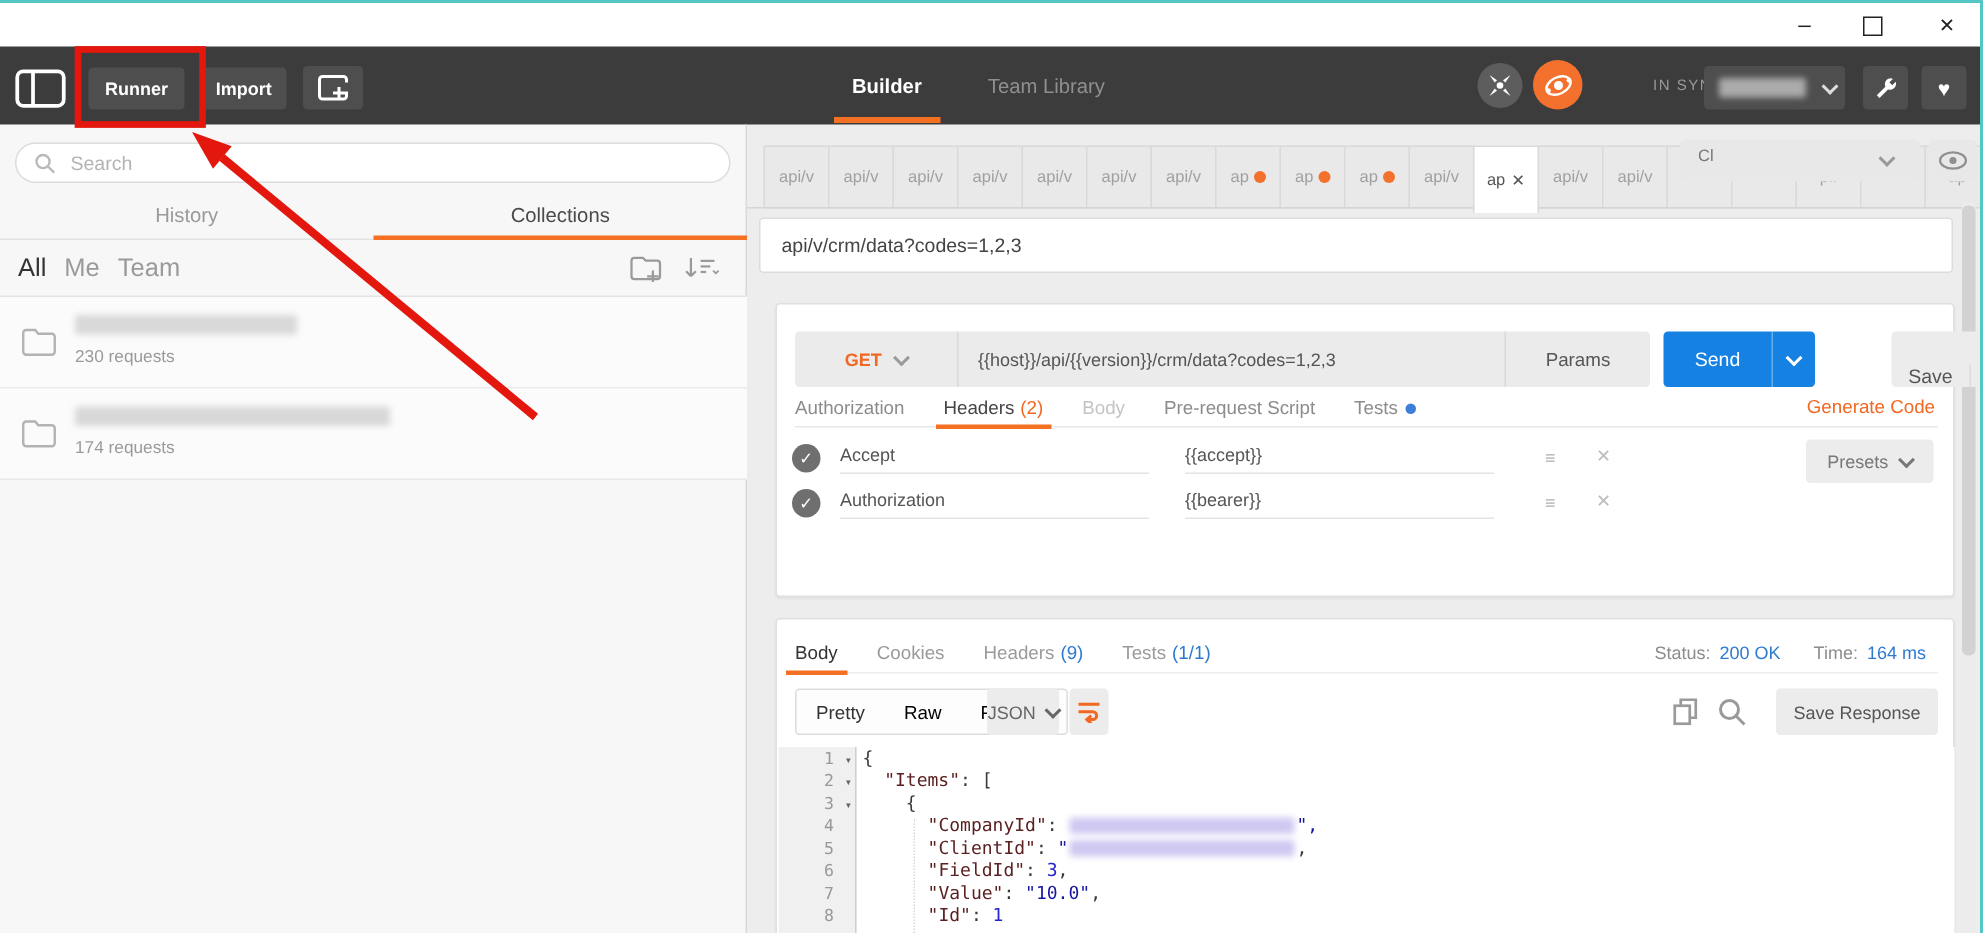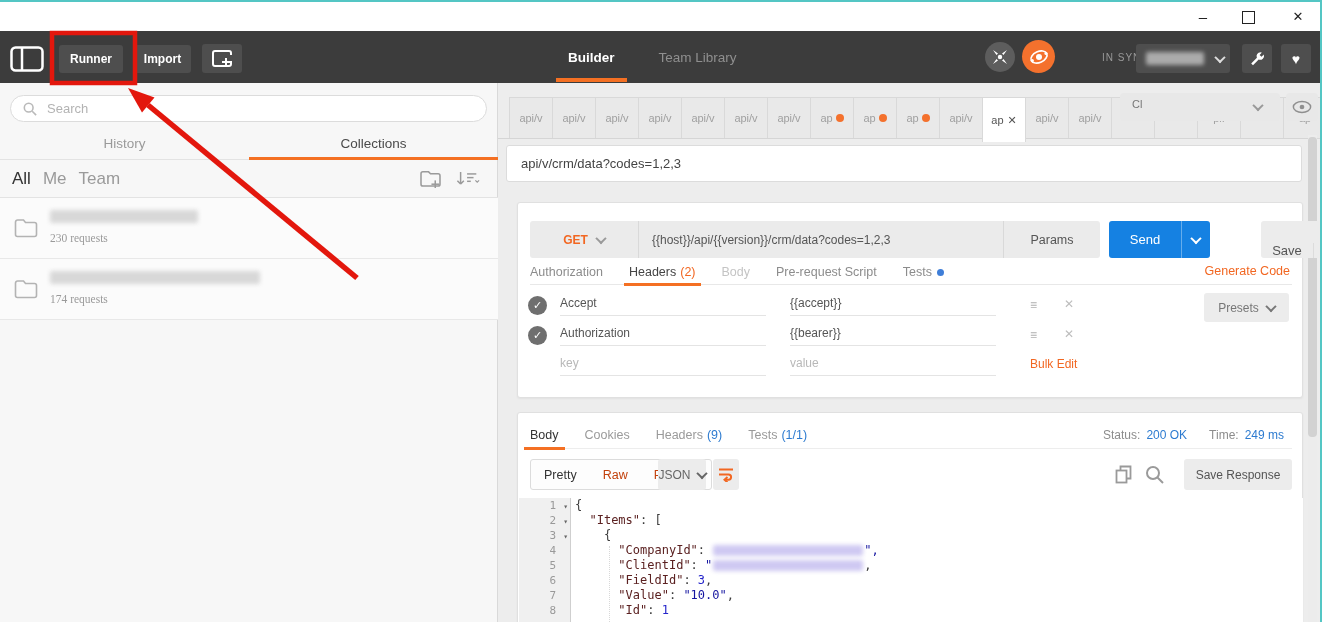--- a/index.html
+++ b/index.html
@@ -45,21 +45,21 @@
   #search-input{border:none;outline:none;background:transparent;font-size:13px;color:#555;margin-left:8px;width:380px;font-family:inherit;}
   #search-input::placeholder{color:#b3b3b3;}
   #side-tabs{position:absolute;left:0;top:45px;width:498px;height:32px;display:flex;border-bottom:1px solid #e3e3e3;box-sizing:border-box;}
   .side-tab{flex:1;display:flex;align-items:center;justify-content:center;font-size:13.5px;color:#9a9a9a;position:relative;cursor:pointer;}
   .side-tab.active{color:#4a4a4a;}
   .side-tab.active:after{content:"";position:absolute;left:0;right:0;bottom:-1px;height:3px;background:#f47023;}
   #filter-row{position:absolute;left:0;top:77px;width:498px;height:38px;border-bottom:1px solid #e3e3e3;box-sizing:border-box;display:flex;align-items:center;}
   .filt{font-size:17px;color:#9a9a9a;margin-left:12px;cursor:pointer;}
   .filt.active{color:#333;}
   #filter-icons{position:absolute;right:18px;top:9px;display:flex;gap:14px;align-items:center;}
-  #collections{position:absolute;left:0;top:115px;width:498px;font-family:Liberation Serif, serif;}
+  #collections{position:absolute;left:0;top:115px;width:498px;}
   .coll-item{position:relative;height:61px;background:#fbfbfb;border-bottom:1px solid #e8e8e8;box-sizing:border-box;cursor:pointer;}
   .coll-item svg{position:absolute;left:14px;top:20px;}
   .coll-name{position:absolute;left:50px;top:11px;font-size:13.5px;color:#4a4a4a;}
   .coll-blur{position:absolute;left:50px;top:12px;height:13px;background:#d8d8d8;}
   .coll-sub{position:absolute;left:50px;top:34px;font-size:11.5px;color:#9a9a9a;}
   
   #main{left:498px;top:81px;width:824px;height:541px;background:#ededed;}
   
   #tabstrip{position:absolute;left:12px;top:14px;display:flex;height:42px;}
   .rtab{position:relative;width:44px;height:42px;box-sizing:border-box;background:#e9e9e9;border:1px solid #d9d9d9;margin-left:-1px;display:flex;align-items:center;justify-content:center;font-size:11px;color:#a0a0a0;cursor:pointer;flex:none;}
@@ -115,21 +115,21 @@
   #resp-card{left:19px;top:329px;width:786px;height:300px;}
   #resp-tabs{position:absolute;left:12px;top:8px;width:762px;height:28px;display:flex;align-items:center;border-bottom:1px solid #ededed;box-sizing:border-box;}
   .resp-tab{position:relative;height:28px;display:flex;align-items:center;font-size:12.5px;color:#9a9a9a;margin-right:26px;cursor:pointer;}
   .resp-tab.active{color:#333;}
   .resp-tab.active:after{content:"";position:absolute;left:-6px;right:-6px;bottom:-1px;height:3px;background:#f47023;}
   #status-group{position:absolute;right:8px;top:0;height:28px;display:flex;align-items:center;gap:6px;font-size:12px;}
   .stat-lab{color:#8c8c8c;}
   .stat-val{color:#2d7bd0;}
   #resp-toolbar{position:absolute;left:12px;top:46px;width:762px;height:31px;}
   #view-group{position:absolute;left:0;top:0;height:31px;display:flex;border:1px solid #dcdcdc;border-radius:3px;box-sizing:border-box;background:#fdfdfd;}
-  .view-tab{padding:0 13px;display:flex;align-items:center;font-size:12.5px;color:#c2410c;cursor:pointer;}
+  .view-tab{padding:0 13px;display:flex;align-items:center;font-size:12.5px;color:#000000;cursor:pointer;}
   .view-tab.active{color:#333;}
   #fmt-dd{position:absolute;left:128px;top:0;width:48px;height:31px;background:#ececec;border-radius:3px;display:flex;align-items:center;justify-content:center;gap:7px;font-size:12px;color:#666;cursor:pointer;}
   #wrap-btn{position:absolute;left:183px;top:0;width:26px;height:31px;background:#ececec;border-radius:3px;display:flex;align-items:center;justify-content:center;cursor:pointer;}
   #copy-icon{position:absolute;right:160px;top:6px;cursor:pointer;}
   #search-resp-icon{position:absolute;right:128px;top:6px;cursor:pointer;}
   #save-resp{position:absolute;right:0;top:0;width:108px;height:31px;background:#ececec;border-radius:3px;display:flex;align-items:center;justify-content:center;font-size:12px;color:#555;cursor:pointer;}
   #code-area{position:absolute;left:1px;top:85px;width:784px;height:214px;background:#fff;overflow:hidden;}
   #gutter{position:absolute;left:0;top:0;width:52px;height:214px;background:#f0f0f0;border-right:1px solid #cfcfcf;box-sizing:border-box;}
   .gl{position:relative;height:15px;font-family:"DejaVu Sans Mono","Liberation Mono",monospace;font-size:11px;color:#999;text-align:right;padding-right:14px;line-height:15px;}
   .gl .fold{position:absolute;right:2px;top:1px;font-size:8px;color:#666;}
@@ -387,25 +387,20 @@
           <div class="hhandle">≡</div>
           <div class="hdel">✕</div>
         </div>
         <div class="hrow">
           <div class="hcheck">✓</div>
           <div class="hkey">Authorization</div>
           <div class="hval">{{bearer}}</div>
           <div class="hhandle">≡</div>
           <div class="hdel">✕</div>
         </div>
-        <div class="hrow">
-          <div class="hkey ph">key</div>
-          <div class="hval ph">value</div>
-          <div id="bulk-edit">Bulk Edit</div>
-        </div>
       </div>
     <div id="presets-btn">
       <span>Presets</span>
       <span class="chev"></span>
     </div>
   </div>
 
   <div id="resp-card" class="card">
     <div id="resp-tabs">
       <div class="resp-tab active">
@@ -420,21 +415,21 @@
         </div>
         <div class="resp-tab">
           <span>Tests</span>
           <span class="cnt-blue">(1/1)</span>
         </div>
         <div id="status-group">
         <span class="stat-lab">Status:</span>
         <span class="stat-val">200 OK</span>
         <span style="width:10px"></span>
         <span class="stat-lab">Time:</span>
-        <span class="stat-val">249 ms</span>
+        <span class="stat-val">164 ms</span>
       </div>
     </div>
     <div id="resp-toolbar">
       <div id="view-group">
           <div class="view-tab active">Pretty</div>
           <div class="view-tab">Raw</div>
           <div class="view-tab">Preview</div>
         </div>
       <div id="fmt-dd">
         <span>JSON</span>

